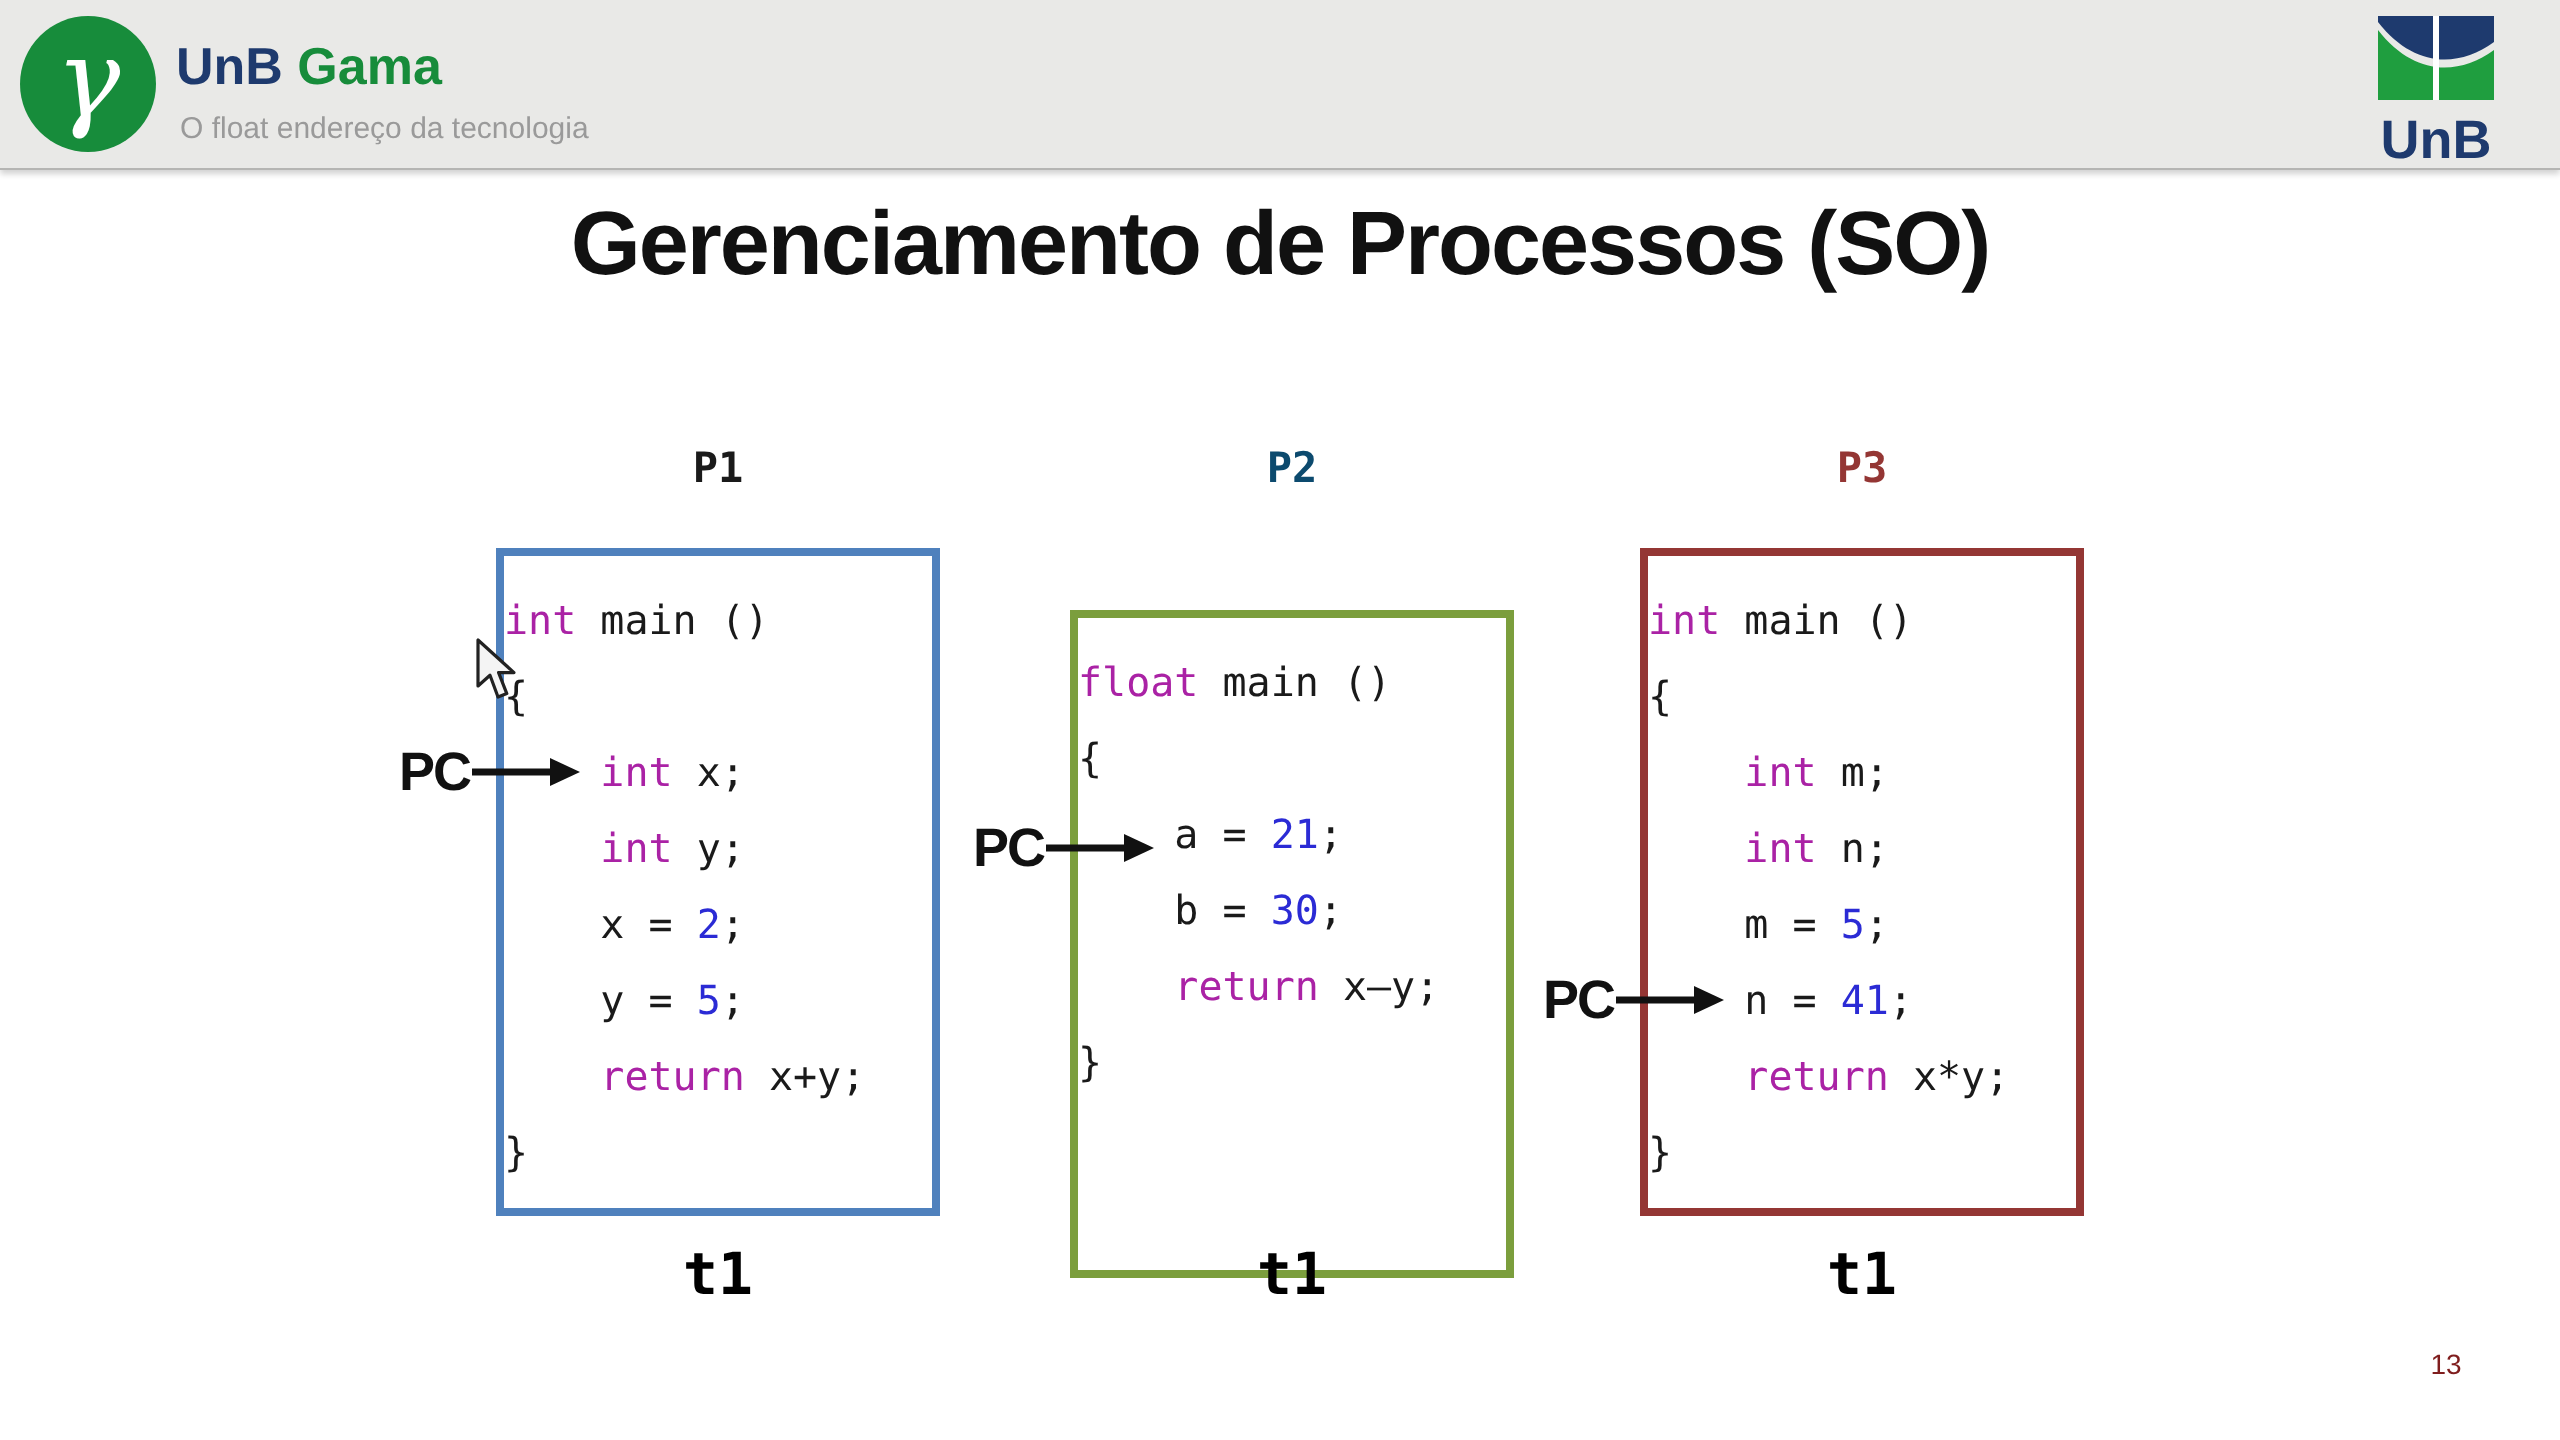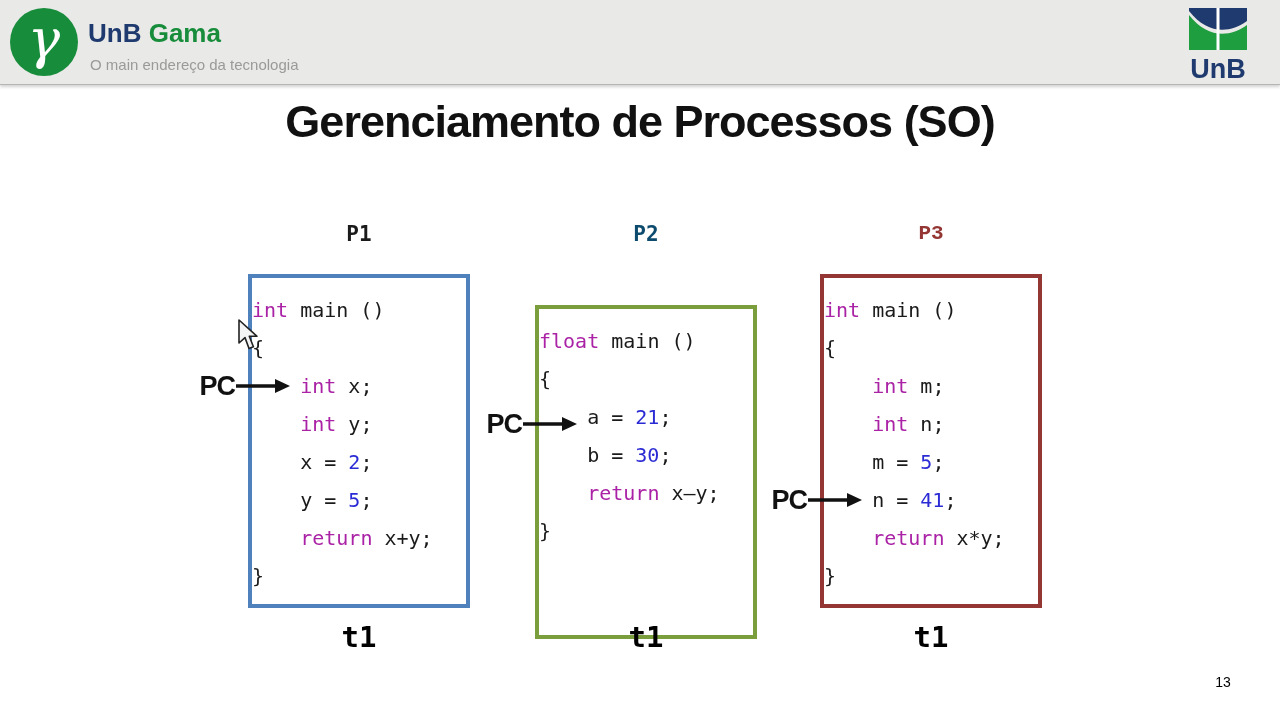--- a/index.html
+++ b/index.html
@@ -68,37 +68,37 @@
   .pc-text {
     font-size:27px; font-weight:600; color:#111; width:38px; text-align:right;
     font-family:"Liberation Sans", sans-serif; letter-spacing:-1px;
   }
   .pc-arrow { display:block; margin-left:1px; }
 
   .cursor { position:absolute; left:237px; top:319px; z-index:9; }
 
   .page-number {
     position:absolute; top:674px; left:1208px; width:30px; text-align:center;
-    font-size:14px; color:#000000;
+    font-size:14px; color:#7f1d1d;
   }
 </style>
 </head>
 <body>
 
 <div class="stage" style="--kw: #aa22a5; --num: #2b2bd5; --plain: #1a1a1a;">
 
   <div class="header">
     <div class="gama-circle">
       <span>γ</span>
     </div>
     <div class="gama-text">
       <span class="unb">UnB</span>
       <span class="gama">Gama</span>
     </div>
-    <div class="gama-tagline">O main endereço da tecnologia</div>
+    <div class="gama-tagline">O float endereço da tecnologia</div>
 
     <div class="unb-logo">
       <svg width="58" height="42" viewBox="0 0 58 42">
         <path d="M0,0 H58 V13 C40,26 18,26 0,3 Z" fill="#1e3a6e"></path>
         <path d="M0,7 C18,30 40,30 58,17 L58,42 H0 Z" fill="#1f9e3f"></path>
         <rect x="27.5" y="0" width="3" height="42" fill="#ffffff"></rect>
       </svg>
       <div class="unb-label">UnB</div>
     </div>
   </div>
@@ -135,21 +135,21 @@
         <div class="code-line"><span class="tok-plain">}</span></div>
       </div>
       <div class="time-label" style="left: 535px;">t1</div>
       <div class="pc-group" style="left: 484px; top: 407px;">
         <span class="pc-text">PC</span>
         <svg width="54" height="16" viewBox="0 0 54 16" class="pc-arrow">
           <line x1="0" y1="8" x2="41" y2="8" stroke="#111" stroke-width="3.5"></line>
           <polygon points="39,1 54,8 39,15" fill="#111"></polygon>
         </svg>
       </div>
-      <div class="proc-label" style="left: 820px; color: rgb(148, 54, 52); font-family: Liberation Mono, monospace;">P3</div>
+      <div class="proc-label" style="left: 820px; color: rgb(148, 54, 52);">P3</div>
       <div class="proc-box" style="left: 820px; border-color: rgb(148, 54, 52);">
         <div class="code-line"><span class="tok-kw">int</span><span class="tok-plain"> main ()</span></div>
         <div class="code-line"><span class="tok-plain">{</span></div>
         <div class="code-line"><span class="tok-plain">    </span><span class="tok-kw">int</span><span class="tok-plain"> m;</span></div>
         <div class="code-line"><span class="tok-plain">    </span><span class="tok-kw">int</span><span class="tok-plain"> n;</span></div>
         <div class="code-line"><span class="tok-plain">    m = </span><span class="tok-num">5</span><span class="tok-plain">;</span></div>
         <div class="code-line"><span class="tok-plain">    n = </span><span class="tok-num">41</span><span class="tok-plain">;</span></div>
         <div class="code-line"><span class="tok-plain">    </span><span class="tok-kw">return</span><span class="tok-plain"> x*y;</span></div>
         <div class="code-line"><span class="tok-plain">}</span></div>
       </div>

